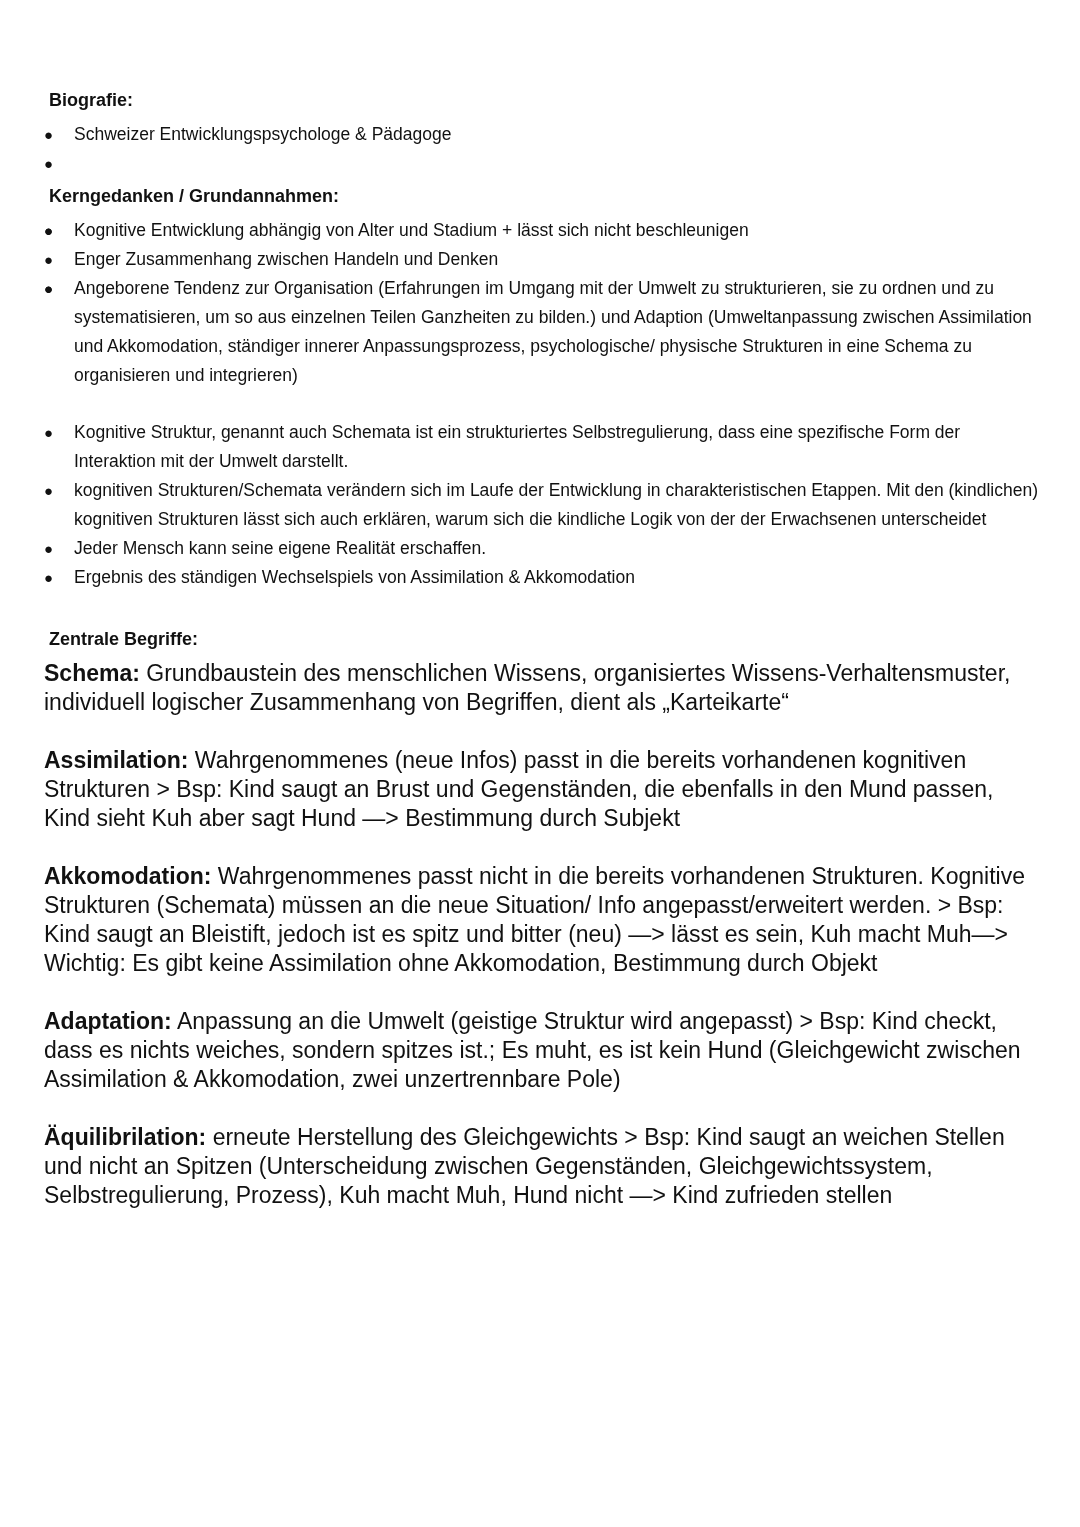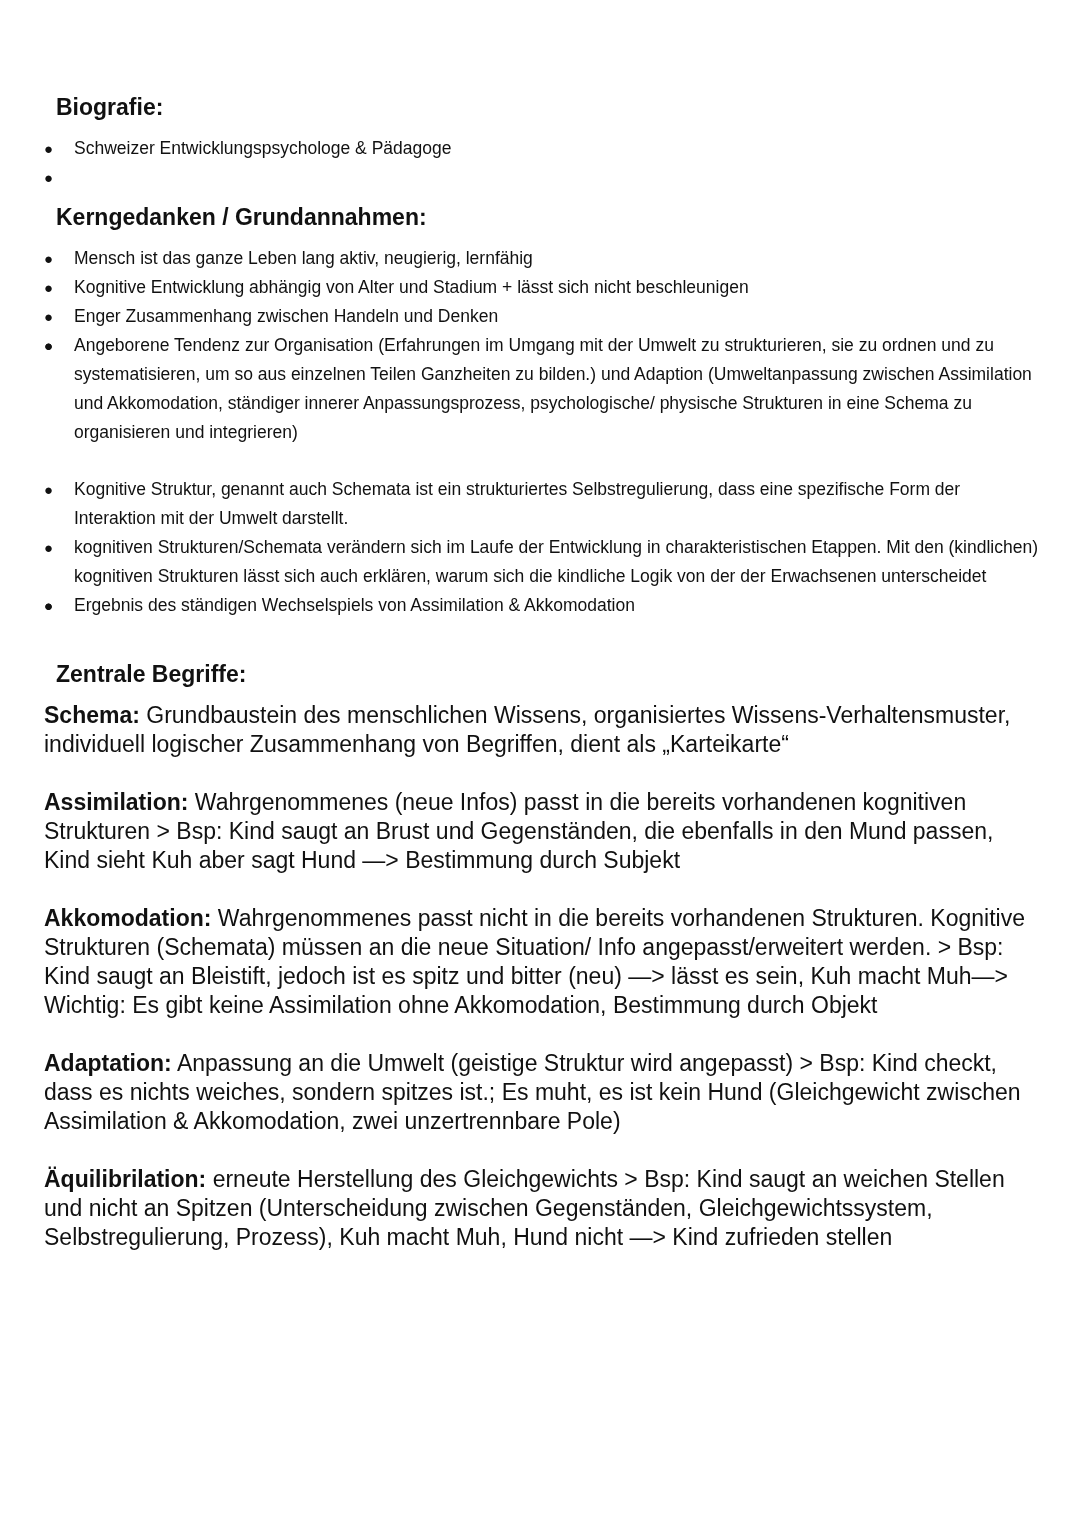--- a/index.html
+++ b/index.html
@@ -8,21 +8,21 @@
     font-family: "Liberation Sans", sans-serif;
     color: #111111;
   }
   .page { position: relative; padding: 56px 40px 0 44px; }
   h1 {
     margin: 0; font-size: 35px; font-weight: bold; line-height: 46px;
     letter-spacing: 0px; color: #111;
   }
   .section { margin-top: 0; }
   .heading {
-    font-weight: bold; font-size: 23px; line-height: 29px; margin: 12px;
+    font-weight: bold; font-size: 18px; line-height: 29px; margin: 5px;
   }
   ul.bullets { list-style: none; margin: 0; padding: 0; }
   ul.bullets li {
     position: relative; padding-left: 30px; font-size: 17.5px; line-height: 29px;
   }
   ul.bullets li .dot {
     position: absolute; left: 0px; top: 0; width: 14px; text-align: left; font-size: 15px;
   }
   .para { font-size: 23px; line-height: 29px; margin: 0; }
   .para b { font-weight: bold; }
@@ -40,34 +40,34 @@
     <ul class="bullets">
       <li><span class="dot">●</span><span>Schweizer Entwicklungspsychologe &amp; Pädagoge</span></li>
       <li><span class="dot">●</span></li>
     </ul>
   </div>
   <div class="gap1"></div>
 
   <div class="section">
     <p class="heading">Kerngedanken / Grundannahmen:</p>
     <ul class="bullets">
-      <li><span class="dot">●</span><span>Mensch ist das ganze Leben lang aktiv, neugierig, lernfähig</span></li>
+      <li><span class="dot">●</span></li>
       <li><span class="dot">●</span><span>Kognitive Entwicklung abhängig von Alter und Stadium + lässt sich nicht beschleunigen</span></li>
       <li><span class="dot">●</span><span>Enger Zusammenhang zwischen Handeln und Denken</span></li>
       <li><span class="dot">●</span></li>
       <li><span class="dot">●</span><span>Angeborene Tendenz zur Organisation (Erfahrungen im Umgang mit der Umwelt zu strukturieren, sie zu ordnen und zu systematisieren, um so aus einzelnen Teilen Ganzheiten zu bilden.) und Adaption (Umweltanpassung zwischen Assimilation und Akkomodation, ständiger innerer Anpassungsprozess,  psychologische/ physische Strukturen in eine Schema zu organisieren und integrieren)</span></li>
     </ul>
   </div>
   <div class="gap1"></div>
 
   <div class="section">
     <ul class="bullets">
       <li><span class="dot">●</span><span>Kognitive Struktur, genannt auch Schemata ist ein strukturiertes Selbstregulierung, dass eine spezifische Form der Interaktion mit der Umwelt darstellt.</span></li>
       <li><span class="dot">●</span><span>kognitiven Strukturen/Schemata verändern sich im Laufe der Entwicklung in charakteristischen Etappen. Mit den (kindlichen) kognitiven Strukturen lässt sich auch erklären, warum sich die kindliche Logik von der der Erwachsenen unterscheidet</span></li>
-      <li><span class="dot">●</span></li>
+      <li><span class="dot">●</span><span>Jeder Mensch kann seine eigene Realität erschaffen.</span></li>
       <li><span class="dot">●</span><span>Ergebnis des ständigen Wechselspiels von Assimilation &amp; Akkomodation</span></li>
     </ul>
   </div>
   <div class="gap1"></div>
 
   <div class="section">
     <p class="heading">Zentrale Begriffe:</p>
 
     <p class="para"><b>Schema:</b> <span>Grundbaustein des menschlichen Wissens, organisiertes Wissens-Verhaltensmuster, individuell logischer Zusammenhang von Begriffen, dient als „Karteikarte“</span></p>
     <div class="gap2"></div>

